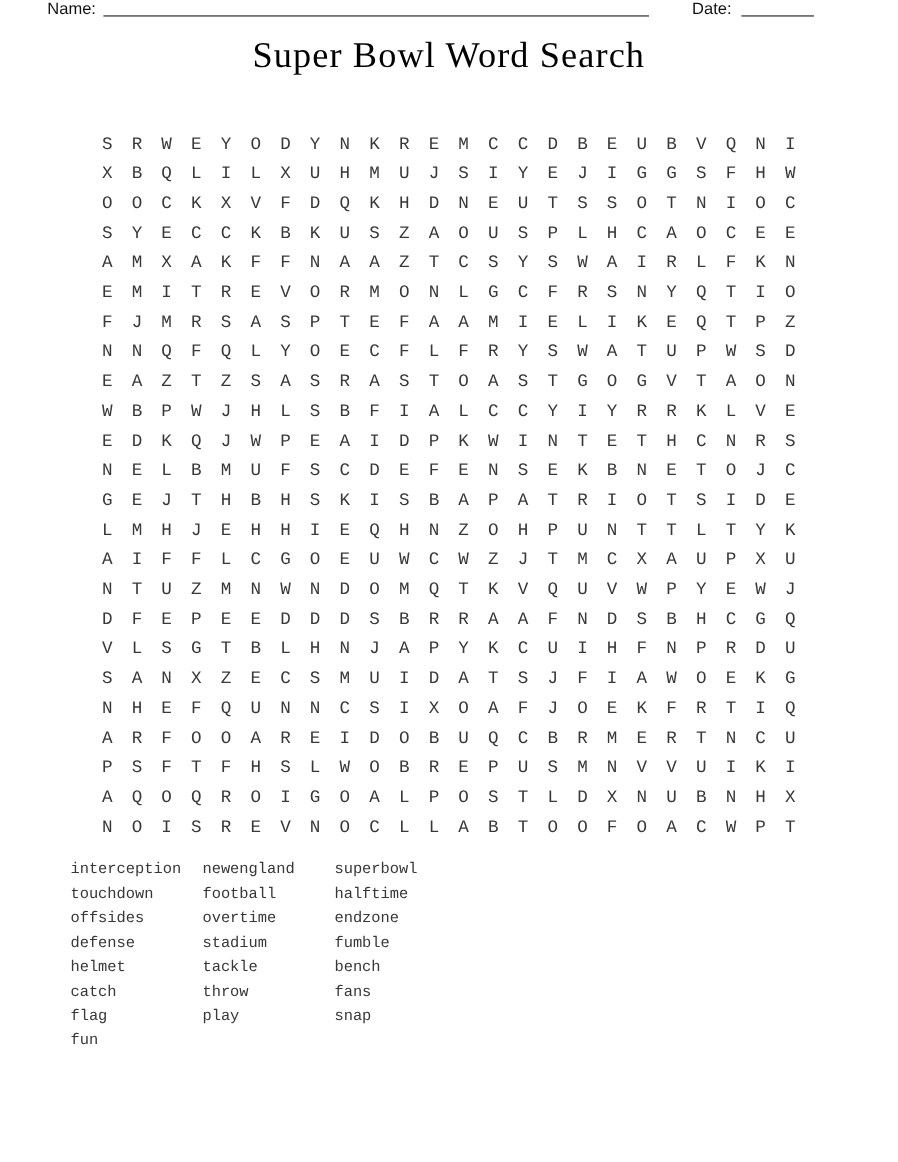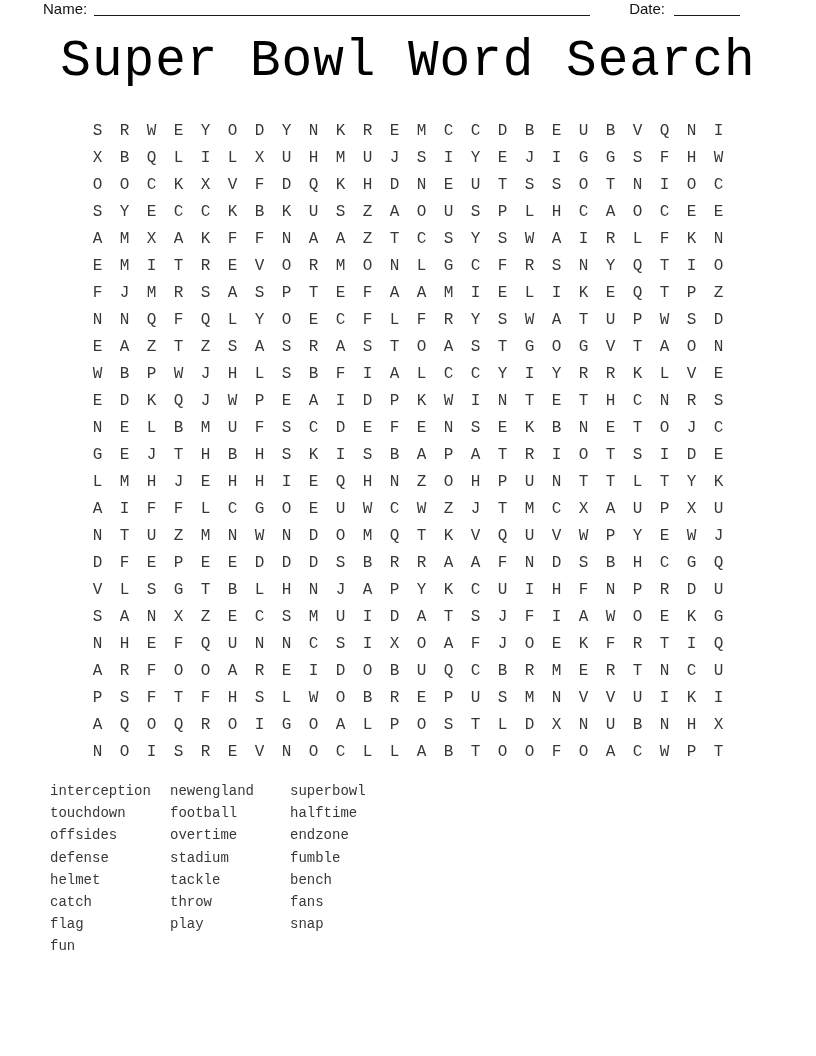--- a/index.html
+++ b/index.html
@@ -11,43 +11,43 @@
     color: #000;
     overflow: hidden;
   }
 
   
   .header-row {
     position: absolute;
     top: 1px; left: 43px;
     width: 697px;
     display: flex;
-    align-items: center;
+    align-items: flex-start;
     font-size: 15px;
     color: #111;
     height: 16px;
   }
   .hdr-label { line-height: 16px; white-space: nowrap; }
   .fill-line {
     border-bottom: 1.5px solid #1a1a1a;
     height: 14px;
     display: inline-block;
   }
   .name-line { width: 496px; margin-left: 7px; }
   .spacer { flex: 1; }
   .date-line { width: 66px; margin-left: 9px; }
 
   
   .title {
     position: absolute;
     top: 33px; left: 0;
     width: 816px;
     text-align: center;
-    font-family: Liberation Mono, monospace;
-    font-size: 51px;
+    font-family: Liberation Serif, serif;
+    font-size: 33px;
     font-weight: 400;
     letter-spacing: 1px;
     white-space: nowrap;
     color: #000;
   }
 
   
   .grid {
     position: absolute;
     top: 117px; left: 84px;
@@ -60,21 +60,21 @@
   }
   .grid span {
     display: flex;
     align-items: center;
     justify-content: center;
   }
 
   
   .words {
     position: absolute;
-    top: 780px; left: 50px;
+    top: 780px; left: 64px;
     display: flex;
   }
   .word-col {
     width: 120px;
     display: flex;
     flex-direction: column;
   }
   .word {
     font-family: "Liberation Mono", "DejaVu Sans Mono", monospace;
     font-size: 14px;

